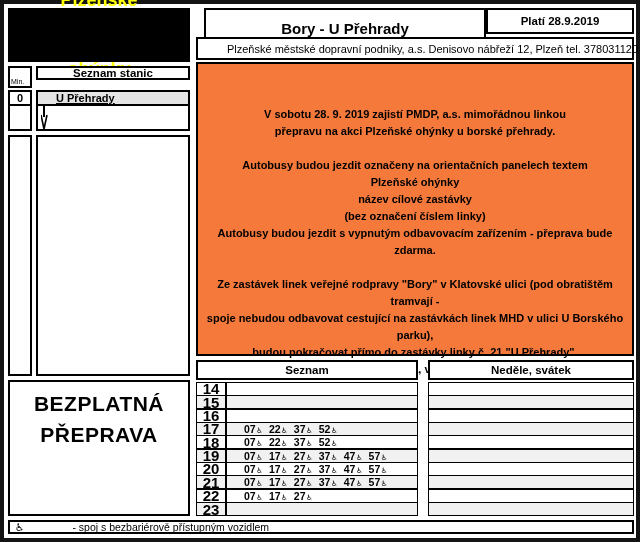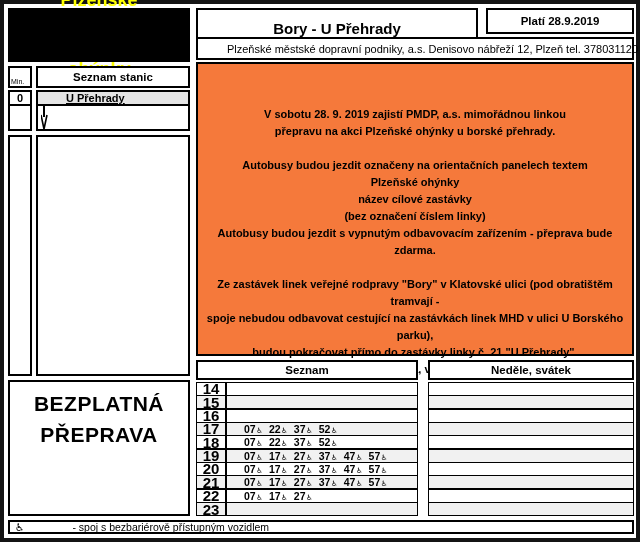--- a/index.html
+++ b/index.html
@@ -12,42 +12,42 @@
   }
 
   .box { position:absolute; border:2px solid #000; background:#fff;gap:44px; }
 
   
   .banner { left:4px; top:4px; width:182px; height:54px; background:#000;
     display:flex; flex-direction:column; justify-content:center; align-items:center; }
   .banner div { color:#ffff00; font-weight:bold; font-size:18px; line-height:25px; }
 
   
-  .route-title { left:192px; top:4px; width:282px; height:40px;
+  .route-title { left:200px; top:4px; width:282px; height:40px;
     display:flex; align-items:center; justify-content:center;
     font-size:15px; font-weight:bold; }
   .validity { left:482px; top:4px; width:148px; height:26px;
     display:flex; align-items:center; justify-content:center;
     font-size:11.5px; font-weight:bold; }
   .operator { left:192px; top:33px; width:438px; height:23px;
     display:flex; align-items:center; justify-content:center;
     font-size:11px; white-space:nowrap;padding-left:35px; }
 
   
   .min-header { left:4px; top:62px; width:24px; height:22px;
     display:flex; align-items:flex-end; padding:1px 1px; font-size:7px; }
-  .stations-header { left:32px; top:62px; width:154px; height:22px;
+  .stations-header { left:32px; top:62px; width:154px; height:14px;
     display:flex; align-items:center; justify-content:center;
     font-size:11.5px; font-weight:bold; }
   .min-cells { left:4px; top:86px; width:24px; height:41px; display:flex; flex-direction:column; }
   .min-cells div { flex:1; display:flex; align-items:center; justify-content:center;
     font-size:11px; font-weight:bold; }
   .min-cells div:first-child { border-bottom:2px solid #000; }
   .stations-box { left:32px; top:86px; width:154px; height:41px; display:flex; flex-direction:column; }
-  .station-row { flex:1; display:flex; align-items:center; padding-left:28px; font-size:11px; position:relative; }
+  .station-row { flex:1; display:flex; align-items:center; padding-left:18px; font-size:11px; position:relative; }
   .station-row.first { background:#e4e4e4; border-bottom:2px solid #000; }
   .station-row.first .st-name { font-weight:bold; text-decoration:underline; }
   .route-glyph { position:absolute; left:3px; top:3px; }
 
   .min-empty { left:4px; top:131px; width:24px; height:241px; }
   .stations-empty { left:32px; top:131px; width:154px; height:241px; }
 
   .free-box { left:4px; top:376px; width:182px; height:136px;
     text-align:center; padding-top:6px; }
   .free-box div { font-size:21px; font-weight:bold; line-height:31px; letter-spacing:0.5px; }

